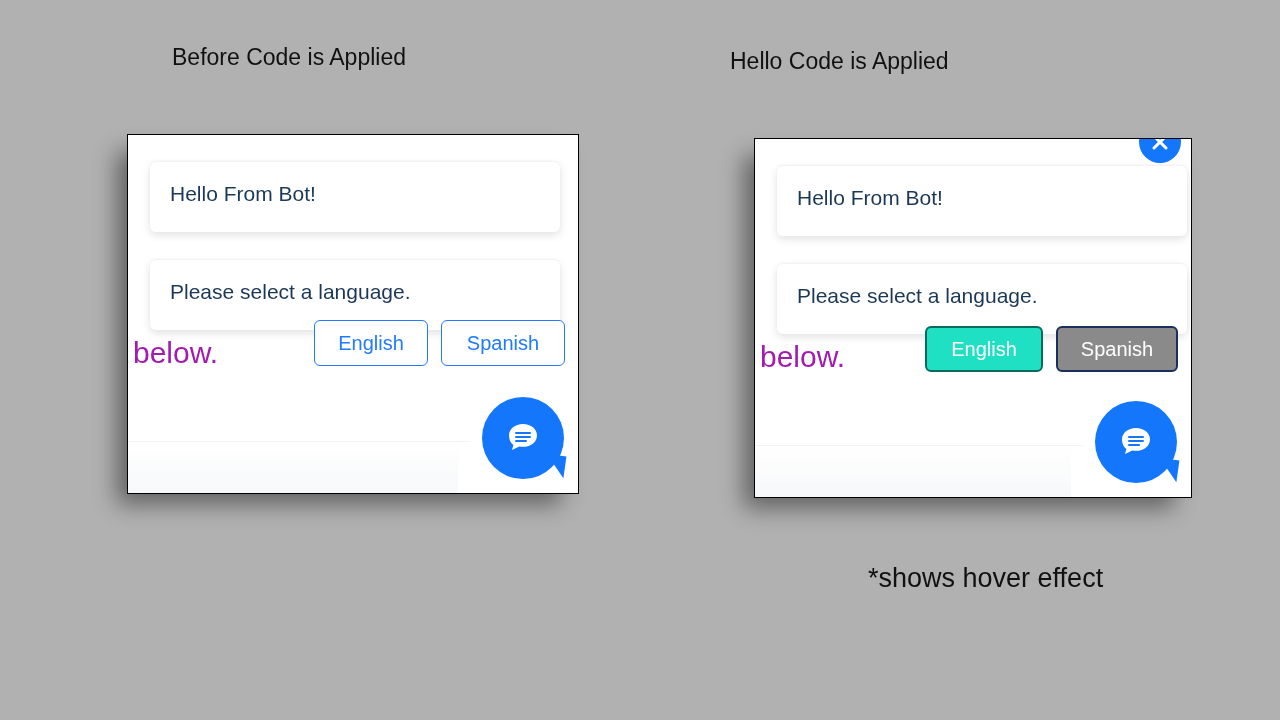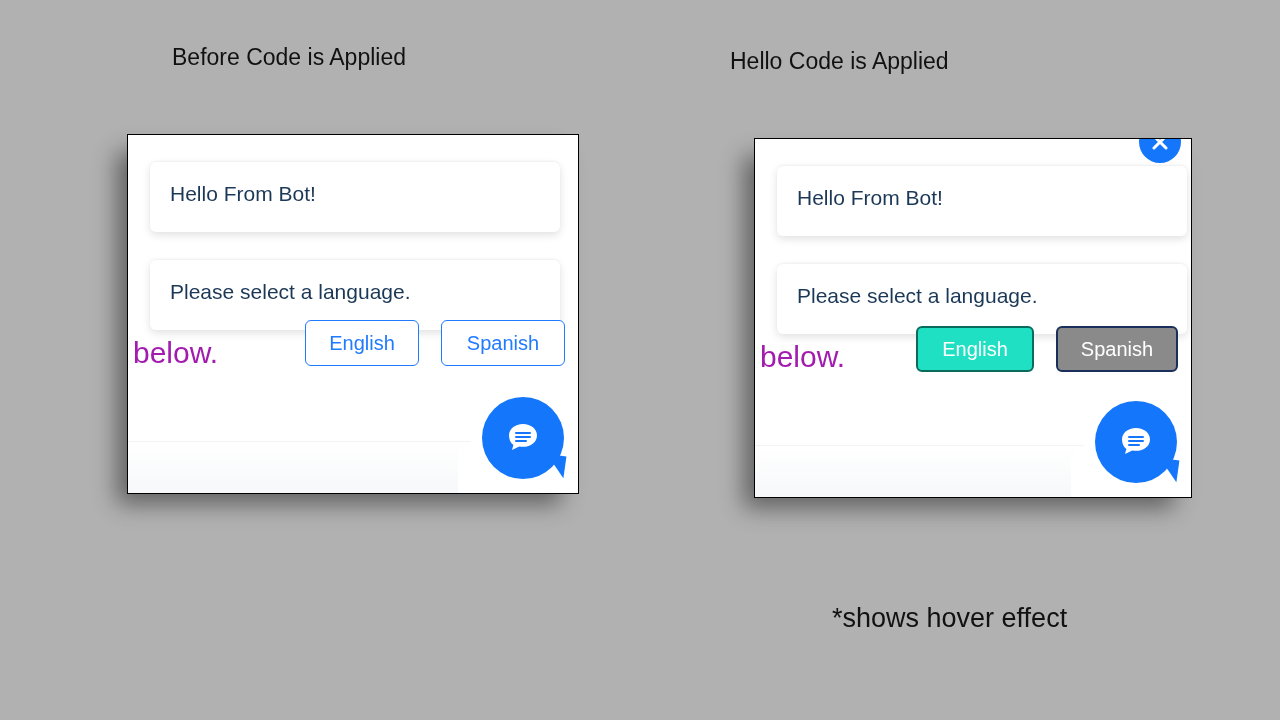--- a/index.html
+++ b/index.html
@@ -58,21 +58,21 @@
     top: 201px;
     font-size: 30px;
     color: #a21caf;
   }
 
   .btn-row {
     position: absolute;
     top: 185px;
     right: 13px;
     display: flex;
-    gap: 22px;
+    gap: 13px;
   }
   .btn {
     min-width: 114px;
     height: 46px;
     border-radius: 6px;
     font-size: 20px;
     display: flex;
     align-items: center;
     justify-content: center;
     cursor: pointer;
@@ -209,13 +209,13 @@
     <span class="tail"></span>
     <svg width="38" height="38" viewBox="0 0 38 38">
       <path d="M19 5c8 0 14 5.1 14 11.4 0 6.3-6 11.4-14 11.4-1.3 0-2.6-.1-3.8-.4L8 31l1.4-5.1C6.6 23.8 5 20.3 5 16.4 5 10.1 11 5 19 5z" fill="#fff"></path>
       <line x1="12" y1="14" x2="26" y2="14" stroke="#1477fb" stroke-width="2" stroke-linecap="round"></line>
       <line x1="12" y1="18" x2="26" y2="18" stroke="#1477fb" stroke-width="2" stroke-linecap="round"></line>
       <line x1="12" y1="22" x2="22" y2="22" stroke="#1477fb" stroke-width="2" stroke-linecap="round"></line>
     </svg>
   </div>
 </div>
 
-<div class="caption" style="left:832px; top:563px;margin-top:40px;">*shows hover effect</div>
+<div class="caption" style="left:868px; top:563px;">*shows hover effect</div>
 
 </body></html>

